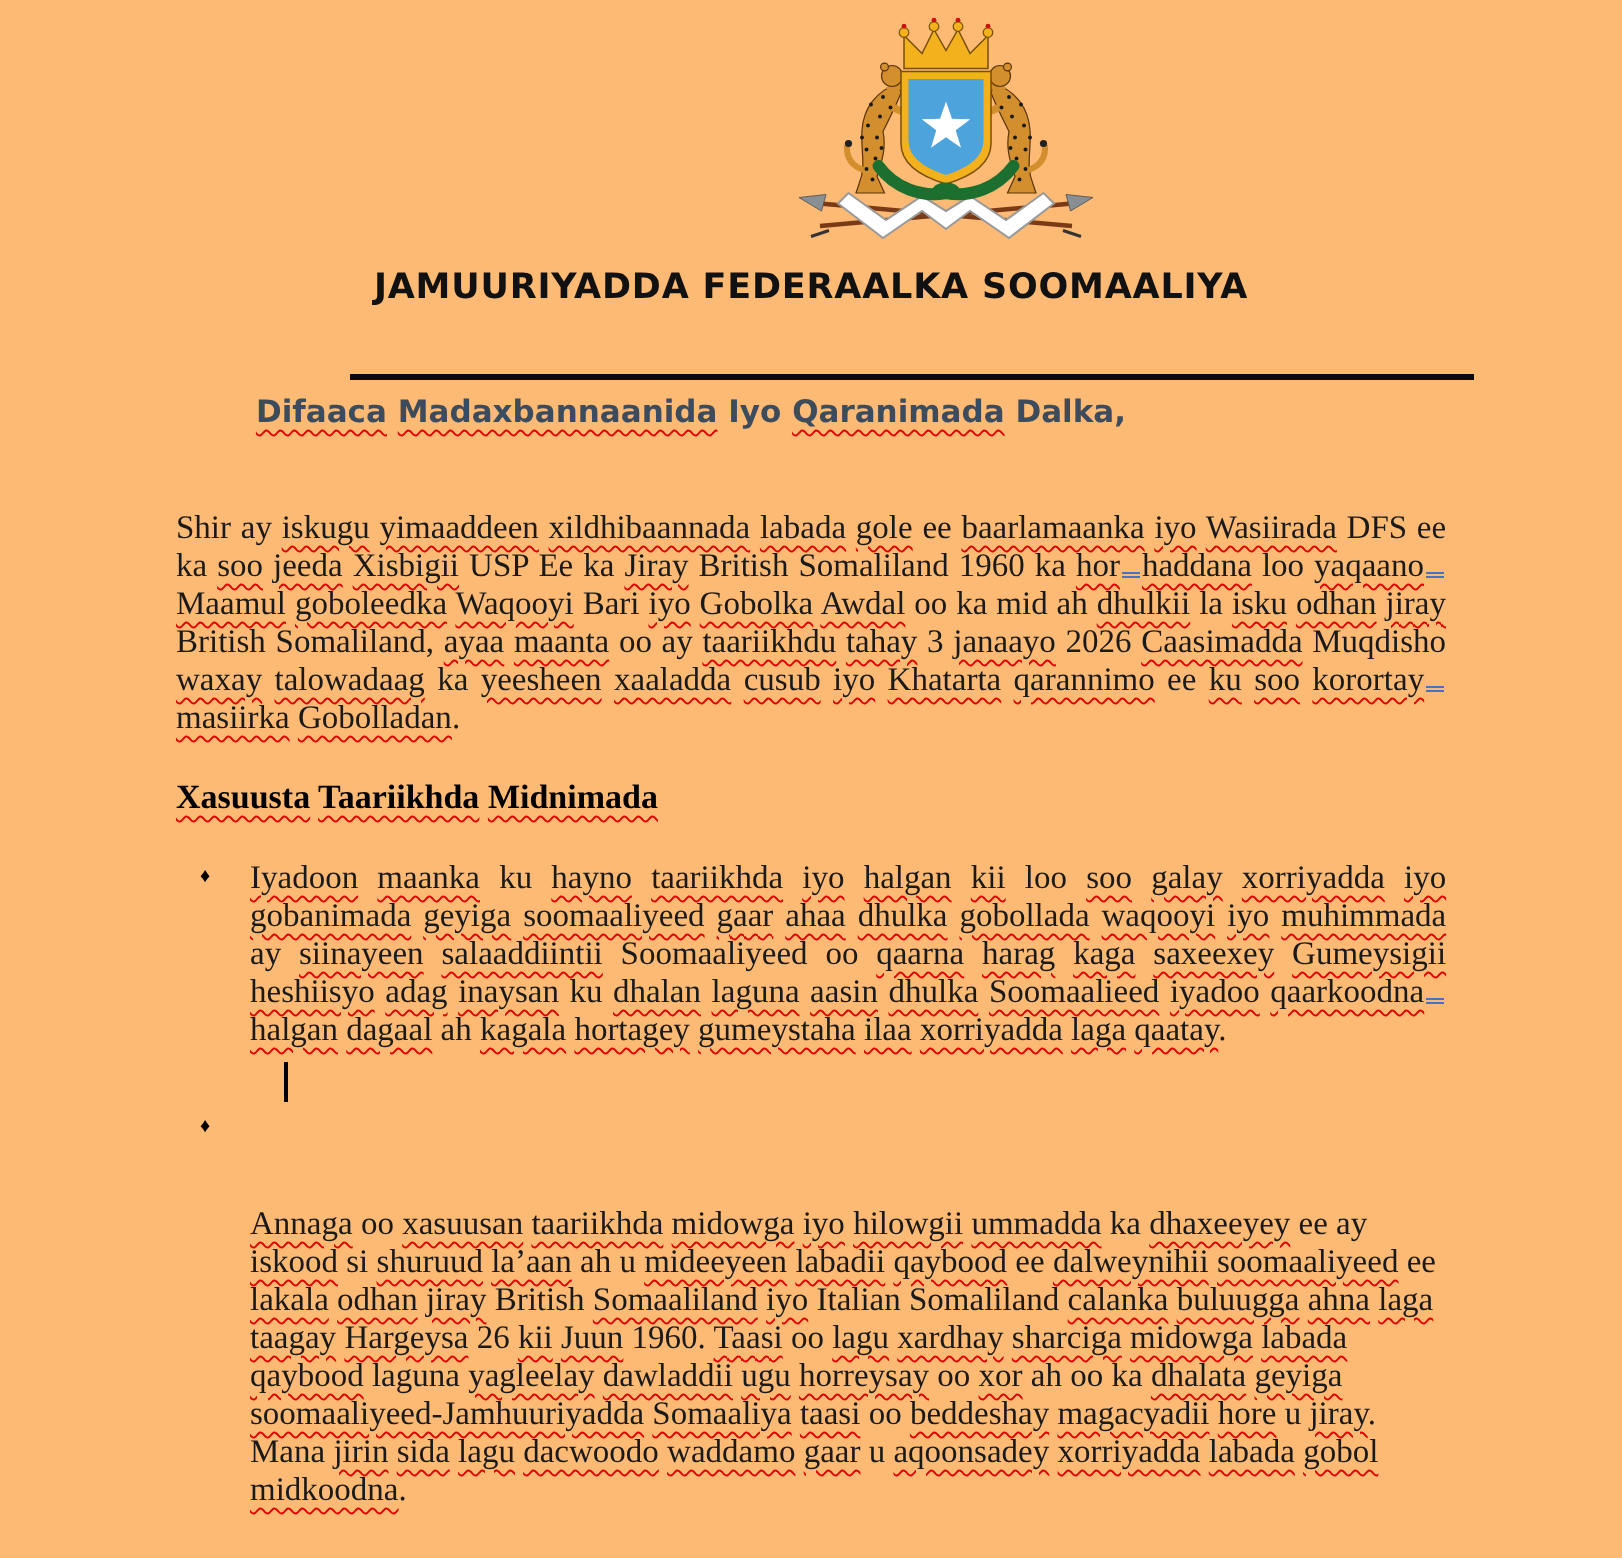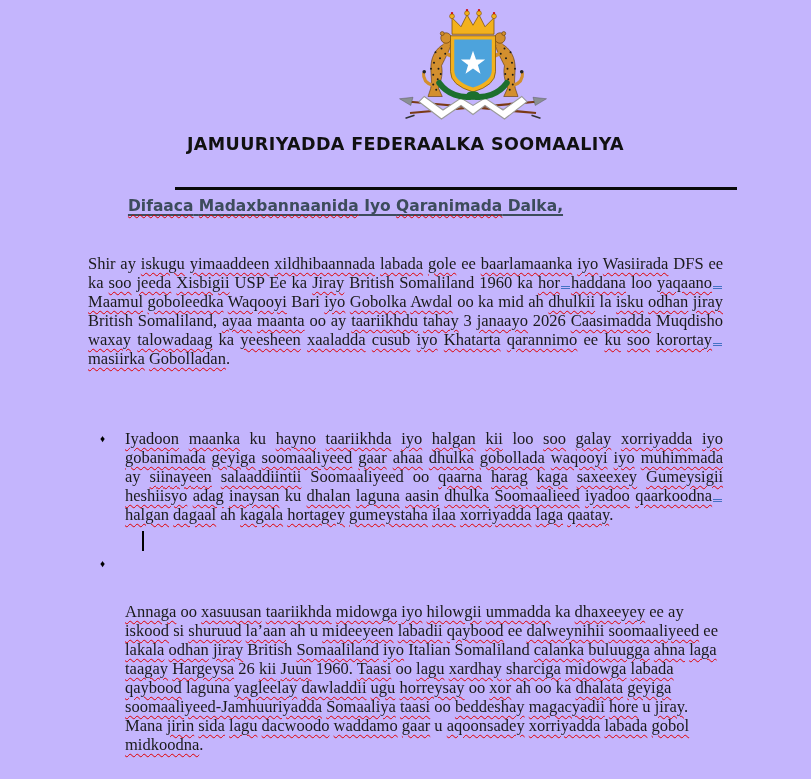--- a/index.html
+++ b/index.html
@@ -1,33 +1,33 @@
 <!DOCTYPE html>
 <html style="--heading: #3d4c5c; --spell: #e00000; --grammar: #4472c4; --shield: #4da3dc; --gold: #f3b11d; --gold-dark: #7a4f08; --leopard: #d38f2e; --leaves: #1c6f2e; --spear: #7a3a16; --star: #ffffff;"><head>
 <meta charset="utf-8">
 <style>
   * { margin:0; padding:0; box-sizing:border-box; }
   html,body { background:#ffffff; }
   .page {
-    position:relative; width:811px; height:779px; background:#c4b5fd; overflow:hidden;
+    position:relative; width:811px; height:779px; background:#fdba74; overflow:hidden;
     font-family:"Liberation Serif", serif; color:#1a1a1a;
   }
   .emblem { position:absolute; left:398px; top:7px; width:150px; height:119px; }
   .doc-title {
     position:absolute; left:0; top:134px; width:811px; text-align:center;
     font-family:"DejaVu Sans", sans-serif; font-weight:bold; font-size:17.5px;
     letter-spacing:0.4px; color:#111;
   }
   .rule { position:absolute; left:175px; top:187px; width:562px; height:3px; background:#0a0a0a; }
   .heading {
     position:absolute; left:88px; top:196px; width:635px; padding-right:120px;
     text-align:center; font-family:"DejaVu Sans", sans-serif; font-weight:bold;
     font-size:15.5px; line-height:21px; color:var(--heading,#3d4c5c);
   }
-  .u { text-decoration:underline; text-decoration-thickness:1.5px; text-underline-offset:3px; }
+  .u { text-decoration-thickness:1.5px; text-underline-offset:3px; }
   .body-text { font-size:16.5px; line-height:19px; }
   .para1 { position:absolute; left:88px; top:254px; width:635px; text-align:justify; }
   .section-heading {
     position:absolute; left:88px; top:389px; font-weight:bold; font-size:17px; color:#000;
   }
   .bullet-row { position:absolute; left:100px; width:623px; display:flex; }
   .bullet1 { top:429px; }
   .bullet2 { top:554px; }
   .bullet-marker { width:25px; flex:0 0 25px; font-size:10px; line-height:19px; color:#000; }
   .bullet-text { flex:1; }
@@ -140,20 +140,23 @@
   <div class="doc-title">JAMUURIYADDA FEDERAALKA SOOMAALIYA</div>
 
   <div class="rule"></div>
 
   <div class="heading">
     <div class="u"><span class="sp">Difaaca</span> <span class="sp">Madaxbannaanida</span> Iyo <span class="sp">Qaranimada</span> Dalka,</div>
   </div>
 
   <div class="para1 body-text">Shir ay <span class="sp">iskugu</span> <span class="sp">yimaaddeen</span> <span class="sp">xildhibaannada</span> <span class="sp">labada</span> <span class="sp">gole</span> ee <span class="sp">baarlamaanka</span> <span class="sp">iyo</span> <span class="sp">Wasiirada</span> DFS ee ka <span class="sp">soo</span> <span class="sp">jeeda</span> <span class="sp">Xisbigii</span> USP Ee ka <span class="sp">Jiray</span> British Somaliland 1960 ka <span class="sp">hor</span><span class="gmark"></span><span class="sp">haddana</span> loo <span class="sp">yaqaano</span><span class="gmark"></span><span class="sp">Maamul</span> <span class="sp">goboleedka</span> <span class="sp">Waqooyi</span> Bari <span class="sp">iyo</span> <span class="sp">Gobolka</span> <span class="sp">Awdal</span> oo ka mid ah <span class="sp">dhulkii</span> la <span class="sp">isku</span> <span class="sp">odhan</span> <span class="sp">jiray</span> British Somaliland, <span class="sp">ayaa</span> <span class="sp">maanta</span> oo ay <span class="sp">taariikhdu</span> <span class="sp">tahay</span> 3 <span class="sp">janaayo</span> 2026 <span class="sp">Caasimadda</span> Muqdisho <span class="sp">waxay</span> <span class="sp">talowadaag</span> ka <span class="sp">yeesheen</span> <span class="sp">xaaladda</span> <span class="sp">cusub</span> <span class="sp">iyo</span> <span class="sp">Khatarta</span> <span class="sp">qarannimo</span> ee <span class="sp">ku</span> <span class="sp">soo</span> <span class="sp">korortay</span><span class="gmark"></span><span class="sp">masiirka</span> <span class="sp">Gobolladan</span>.</div>
 
+  <div class="section-heading">
+    <span class="u"><span class="sp">Xasuusta</span> <span class="sp">Taariikhda</span> <span class="sp">Midnimada</span></span>
+  </div>
 
   <div class="bullet-row bullet1 body-text">
     <span class="bullet-marker">♦</span>
     <span class="bullet-text justify"><span class="sp">Iyadoon</span> <span class="sp">maanka</span> ku <span class="sp">hayno</span> <span class="sp">taariikhda</span> <span class="sp">iyo</span> <span class="sp">halgan</span> <span class="sp">kii</span> loo <span class="sp">soo</span> <span class="sp">galay</span> <span class="sp">xorriyadda</span> <span class="sp">iyo</span> <span class="sp">gobanimada</span> <span class="sp">geyiga</span> <span class="sp">soomaaliyeed</span> <span class="sp">gaar</span> <span class="sp">ahaa</span> <span class="sp">dhulka</span> <span class="sp">gobollada</span> <span class="sp">waqooyi</span> <span class="sp">iyo</span> <span class="sp">muhimmada</span> ay <span class="sp">siinayeen</span> <span class="sp">salaaddiintii</span> Soomaaliyeed oo <span class="sp">qaarna</span> <span class="sp">harag</span> <span class="sp">kaga</span> <span class="sp">saxeexey</span> <span class="sp">Gumeysigii</span> <span class="sp">heshiisyo</span> <span class="sp">adag</span> <span class="sp">inaysan</span> ku <span class="sp">dhalan</span> <span class="sp">laguna</span> <span class="sp">aasin</span> <span class="sp">dhulka</span> <span class="sp">Soomaalieed</span> <span class="sp">iyadoo</span> <span class="sp">qaarkoodna</span><span class="gmark"></span><span class="sp">halgan</span> <span class="sp">dagaal</span> ah <span class="sp">kagala</span> <span class="sp">hortagey</span> <span class="sp">gumeystaha</span> <span class="sp">ilaa</span> <span class="sp">xorriyadda</span> <span class="sp">laga</span> <span class="sp">qaatay</span>.</span>
   </div>
 
   <div class="caret"></div>
 
   <div class="bullet-row bullet2 body-text">
     <span class="bullet-marker">♦</span>

